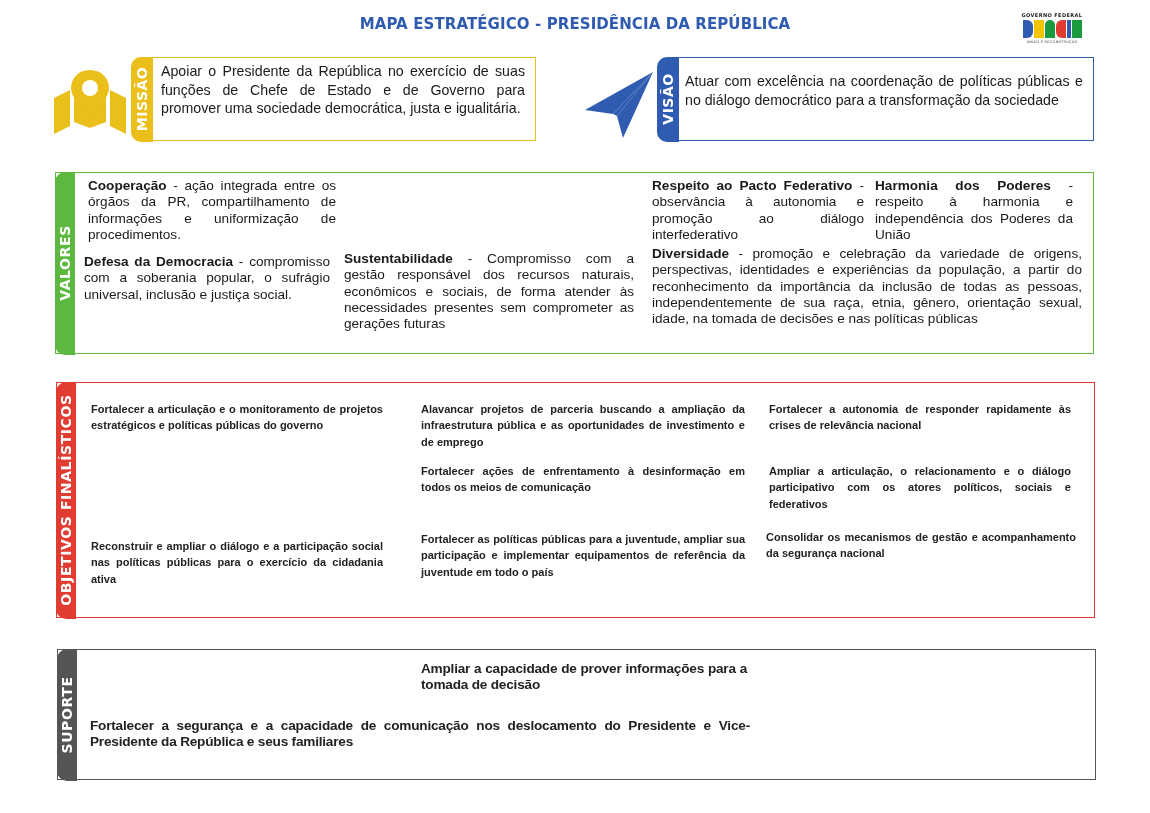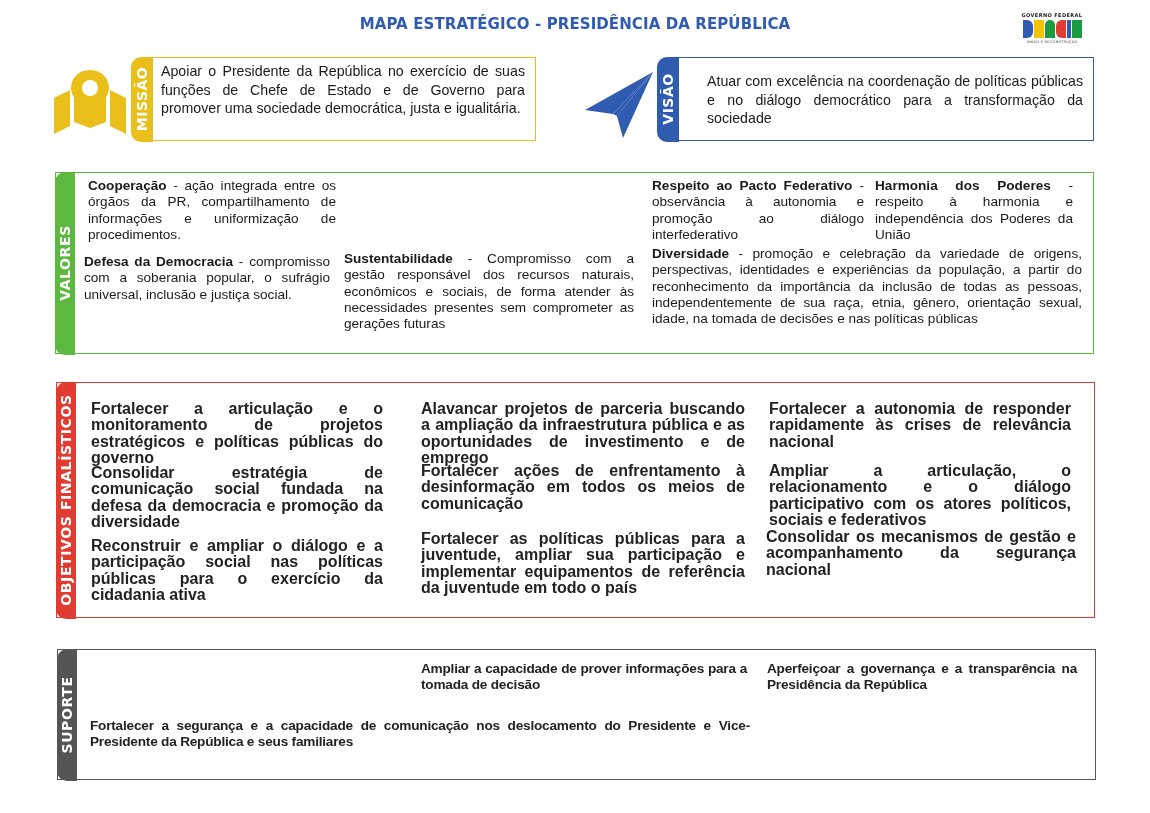--- a/index.html
+++ b/index.html
@@ -24,21 +24,21 @@
   .mv-text { padding: 4px 10px 4px 8px; font-size: 14.2px; line-height: 18.5px; text-align: justify; }
 
   
   .section { position: absolute; border: 1.5px solid; }
   .sec-tab { position: absolute; left: -1.5px; top: -1.5px; bottom: -1.5px; width: 20px; border-radius: 10px 0 0 10px;
     display: flex; align-items: center; justify-content: center; color: #fff; }
   .sec-tab span { transform: rotate(-90deg); white-space: nowrap; font-weight: bold; font-size: 14px; letter-spacing: 0.6px; font-family: "DejaVu Sans", sans-serif; }
 
   .blk { position: absolute; font-size: 13.6px; line-height: 16.3px; text-align: justify; }
   .blk b { font-weight: bold; }
-  .obj { position: absolute; font-size: 16px; line-height: 16.3px; text-align: justify; font-weight: bold; color: #222; }
+  .obj { position: absolute; font-size: 11px; line-height: 16.3px; text-align: justify; font-weight: bold; color: #222; }
   .sup { position: absolute; font-size: 13.6px; line-height: 16.3px; text-align: justify; font-weight: bold; color: #222; letter-spacing: -0.2px; }
 </style>
 </head>
 <body>
 
 <div class="title">MAPA ESTRATÉGICO - PRESIDÊNCIA DA REPÚBLICA</div>
 
 <div class="logo">
   <div class="top">GOVERNO FEDERAL</div>
   <div class="mark">
@@ -71,21 +71,21 @@
 
 <svg class="mv-icon" style="left:583px;top:70px" width="72" height="70" viewBox="0 0 72 70">
   <path d="M70 2 L2 40 L30 44 Z" fill="#2f5bb0"></path>
   <path d="M70 2 L34 46 L40 68 Z" fill="#2f5bb0"></path>
   <path d="M70 2 L30 44 L34 46 Z" fill="#2f5bb0"></path>
 </svg>
 <div class="mv-box" style="left:678px;top:57px;width:416px;height:84px;border-color:#2f5bb0">
   <div class="mv-tab" style="background:#2f5bb0">
     <span>VISÃO</span>
   </div>
-  <div class="mv-text" style="padding-top:14px;padding-left:28px">Atuar com excelência na coordenação de políticas públicas e no diálogo democrático para a transformação da sociedade</div>
+  <div class="mv-text" style="padding-top:14px;padding-left:6px">Atuar com excelência na coordenação de políticas públicas e no diálogo democrático para a transformação da sociedade</div>
 </div>
 
 <div class="section" style="left:55px;top:172px;width:1039px;height:182px;border-color:#5cb83e">
   <div class="sec-tab" style="background:#5cb83e">
     <span>VALORES</span>
   </div>
   <div class="blk" style="left:32px;top:5px;width:248px">
     <b>Cooperação</b><span> - ação integrada entre os órgãos da PR, compartilhamento de informações e uniformização de procedimentos.</span>
   </div>
   <div class="blk" style="left:28px;top:81px;width:246px">
@@ -103,30 +103,28 @@
   <div class="blk" style="left:596px;top:73px;width:430px">
     <b>Diversidade</b><span> - promoção e celebração da variedade de origens, perspectivas, identidades e experiências da população, a partir do reconhecimento da importância da inclusão de todas as pessoas, independentemente de sua raça, etnia, gênero, orientação sexual, idade, na tomada de decisões e nas políticas públicas</span>
   </div>
 </div>
 
 <div class="section" style="left:56px;top:382px;width:1039px;height:236px;border-color:#e03c31">
   <div class="sec-tab" style="background:#e03c31">
     <span>OBJETIVOS FINALÍSTICOS</span>
   </div>
   <div class="obj" style="left:34px;top:18px;width:292px">Fortalecer a articulação e o monitoramento de projetos estratégicos e políticas públicas do governo</div>
-  <div class="obj" style="left:34px;top:82px;width:292px">Consolidar estratégia de comunicação social fundada na defesa da democracia e promoção da diversidade</div>
   <div class="obj" style="left:34px;top:155px;width:292px">Reconstruir e ampliar o diálogo e a participação social nas políticas públicas para o exercício da cidadania ativa</div>
   <div class="obj" style="left:364px;top:18px;width:324px">Alavancar projetos de parceria buscando a ampliação da infraestrutura pública e as oportunidades de investimento e de emprego</div>
   <div class="obj" style="left:364px;top:80px;width:324px">Fortalecer ações de enfrentamento à desinformação em todos os meios de comunicação</div>
   <div class="obj" style="left:364px;top:148px;width:324px">Fortalecer as políticas públicas para a juventude, ampliar sua participação e implementar equipamentos de referência da juventude em todo o país</div>
   <div class="obj" style="left:712px;top:18px;width:302px">Fortalecer a autonomia de responder rapidamente às crises de relevância nacional</div>
   <div class="obj" style="left:712px;top:80px;width:302px">Ampliar a articulação, o relacionamento e o diálogo participativo com os atores políticos, sociais e federativos</div>
   <div class="obj" style="left:709px;top:146px;width:310px">Consolidar os mecanismos de gestão e acompanhamento da segurança nacional</div>
 </div>
 
 <div class="section" style="left:57px;top:649px;width:1039px;height:131px;border-color:#555555">
   <div class="sec-tab" style="background:#555555">
     <span>SUPORTE</span>
   </div>
   <div class="sup" style="left:363px;top:11px;width:326px">Ampliar a capacidade de prover informações para a tomada de decisão</div>
-  <div class="sup" style="left:709px;top:11px;width:310px">Aperfeiçoar a governança e a transparência na Presidência da República</div>
   <div class="sup" style="left:32px;top:68px;width:660px">Fortalecer a segurança e a capacidade de comunicação nos deslocamento do Presidente e Vice-Presidente da República e seus familiares</div>
 </div>
 
 </body></html>

